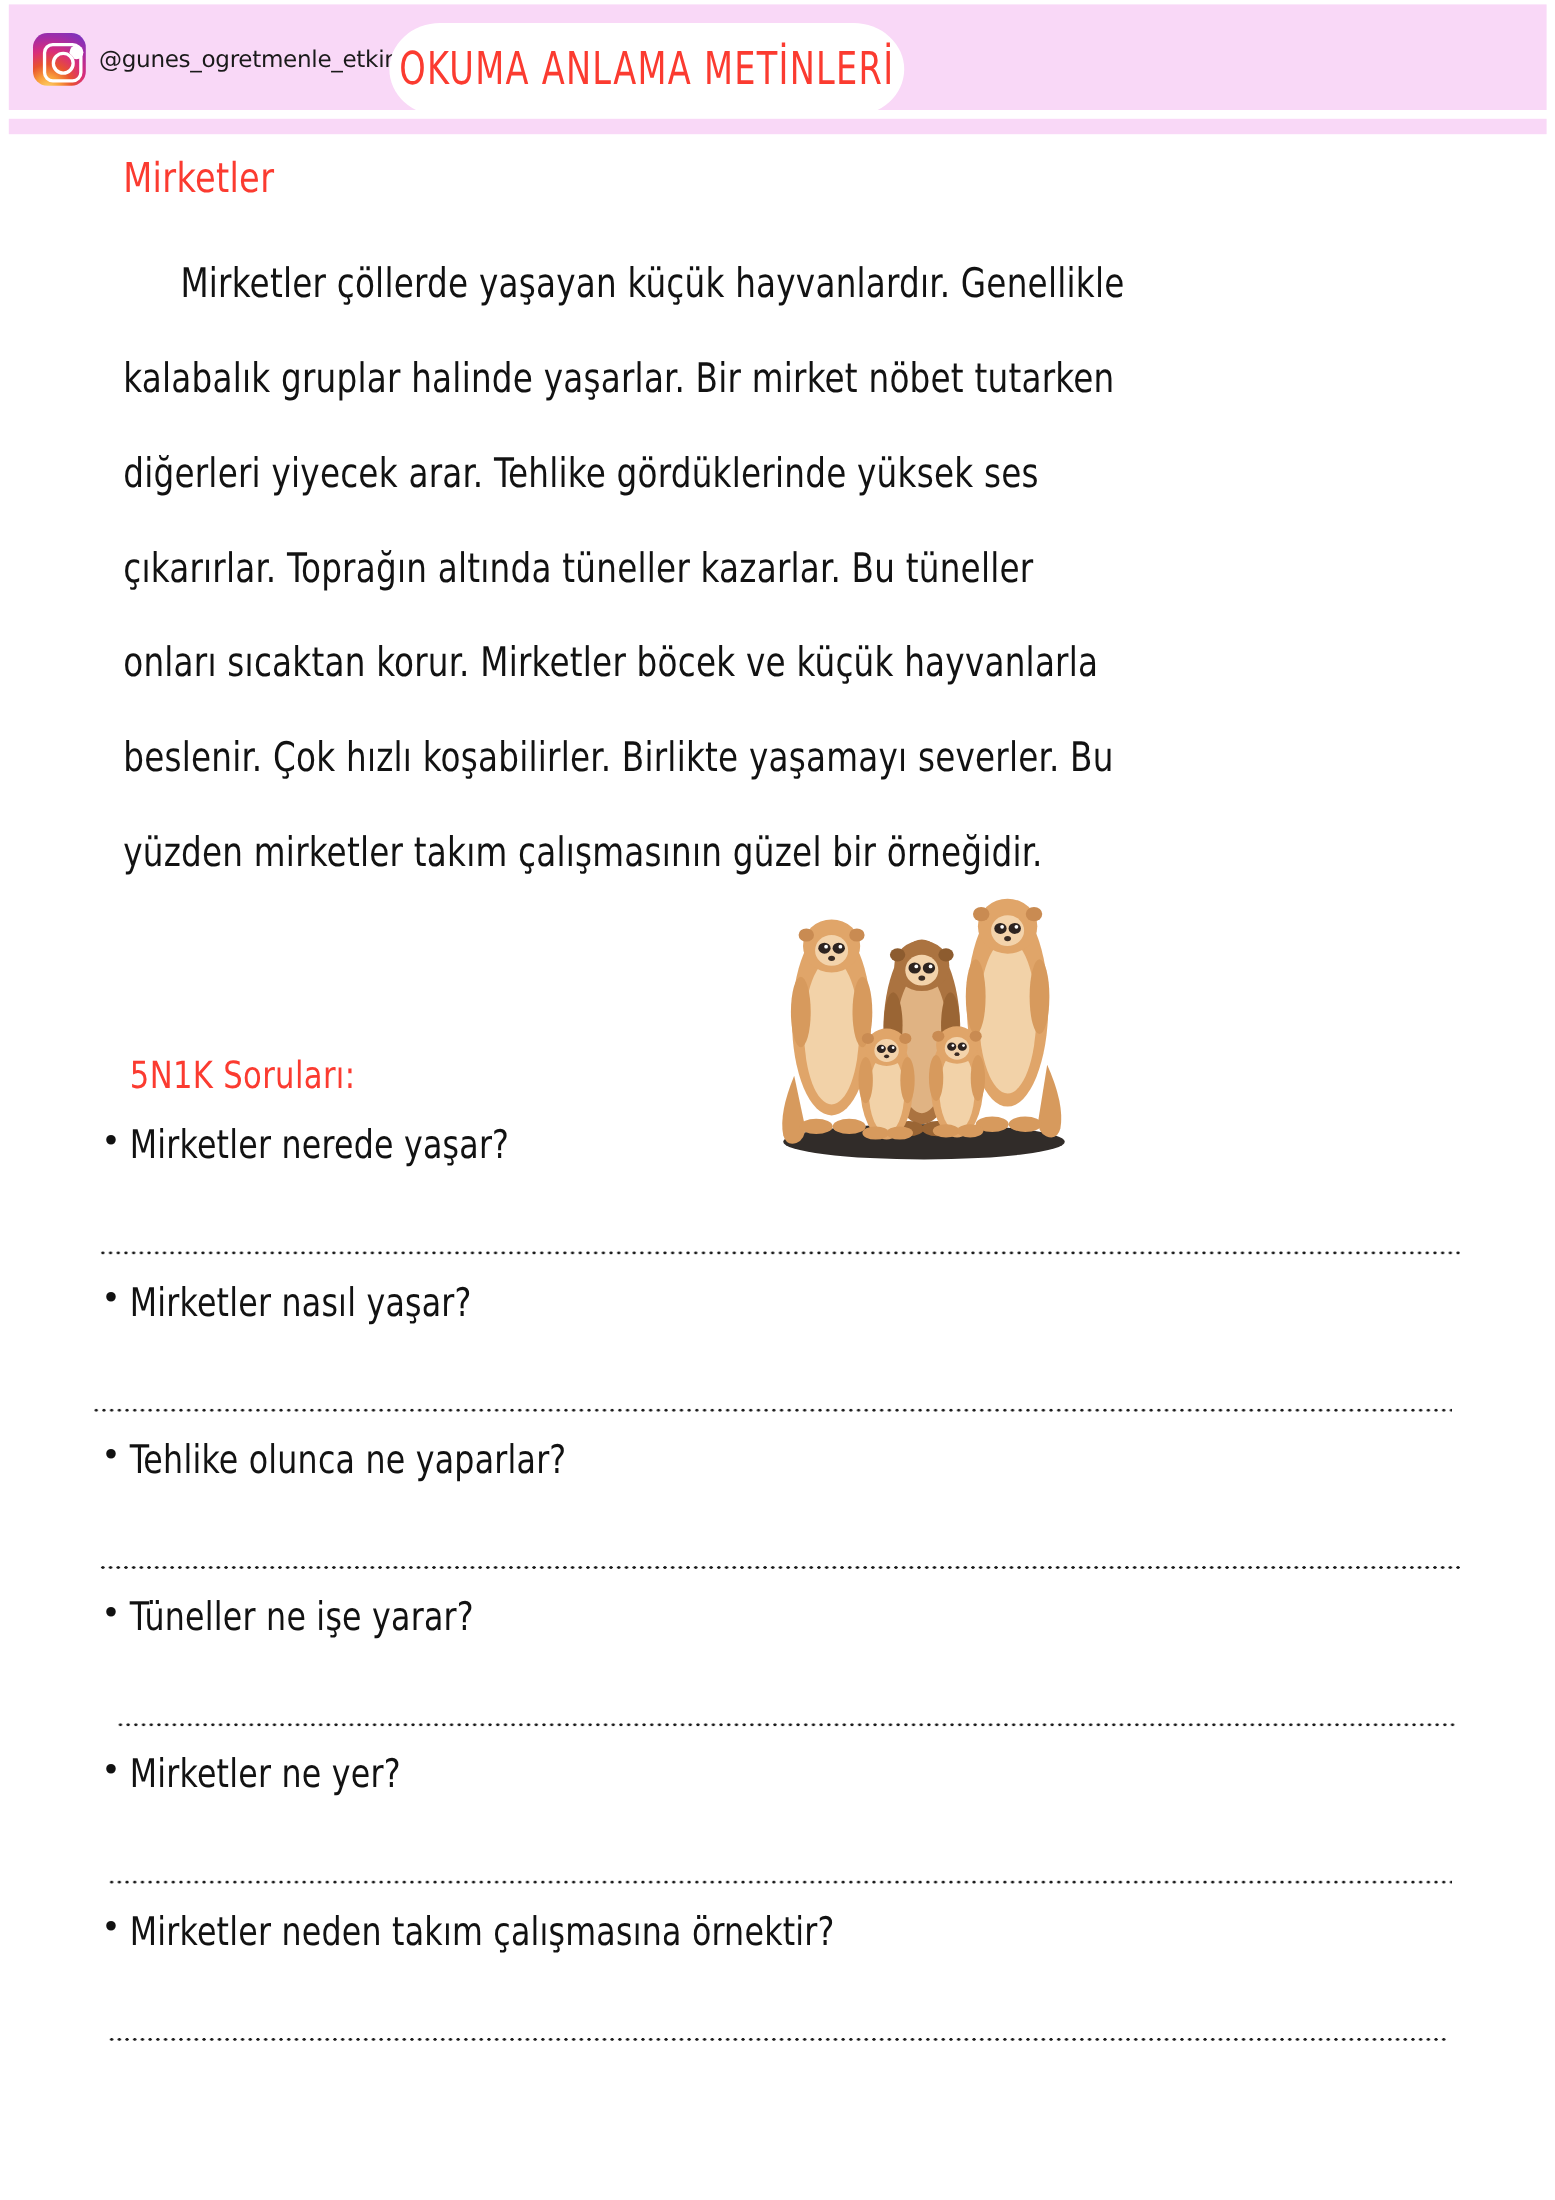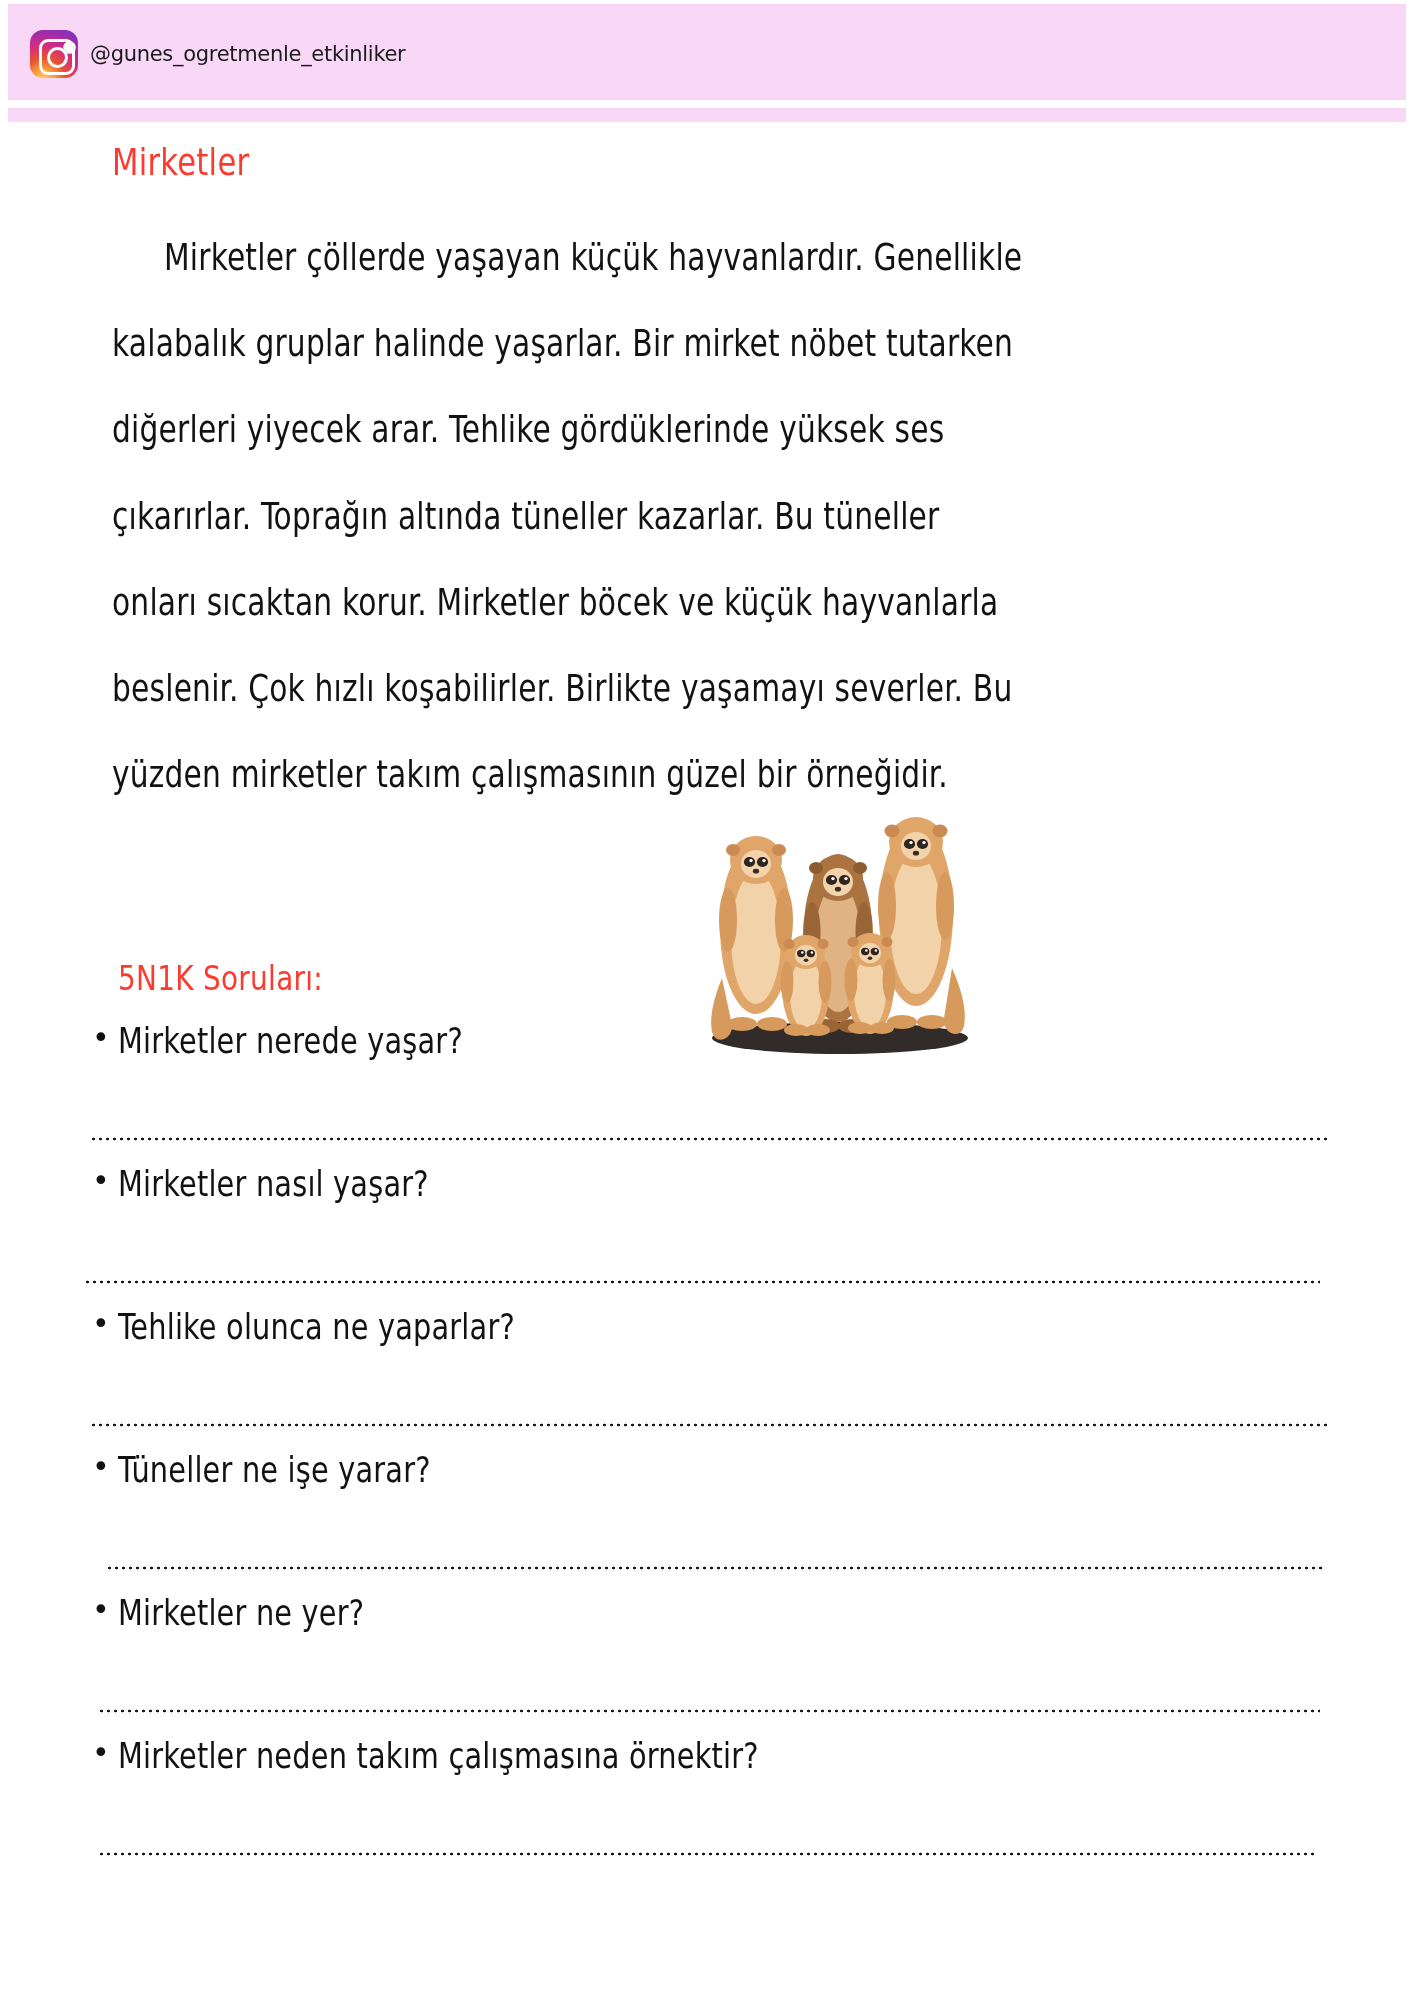--- a/index.html
+++ b/index.html
@@ -211,20 +211,23 @@
   .q-item:nth-child(6) .answer-line { left: 14px; width: 1218px; }
 </style>
 </head>
 <body>
 
 <div class="page">
 
   <div class="header-band">
     <div class="ig-icon"></div>
     <div class="ig-handle">@gunes_ogretmenle_etkinliker</div>
+    <div class="title-pill">
+      <span class="title-pill-text">OKUMA ANLAMA METİNLERİ</span>
+    </div>
   </div>
   <div class="header-stripe"></div>
 
   <div class="article-title">Mirketler</div>
 
   <div class="body-text">
     <span class="ln first">Mirketler çöllerde yaşayan küçük hayvanlardır. Genellikle</span>
     <span class="ln">kalabalık gruplar halinde yaşarlar. Bir mirket nöbet tutarken</span>
     <span class="ln">diğerleri yiyecek arar. Tehlike gördüklerinde yüksek ses</span>
     <span class="ln">çıkarırlar. Toprağın altında tüneller kazarlar. Bu tüneller</span>

